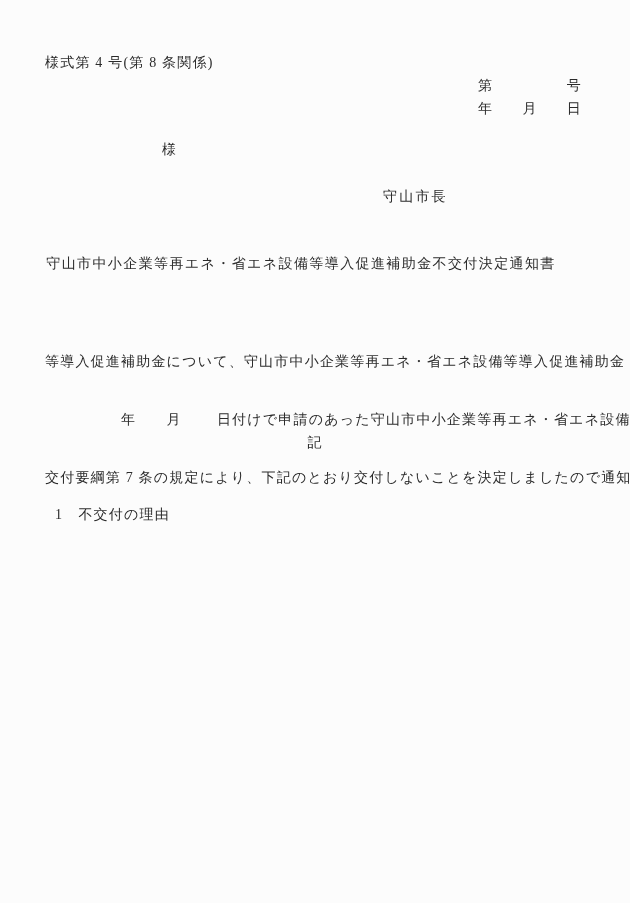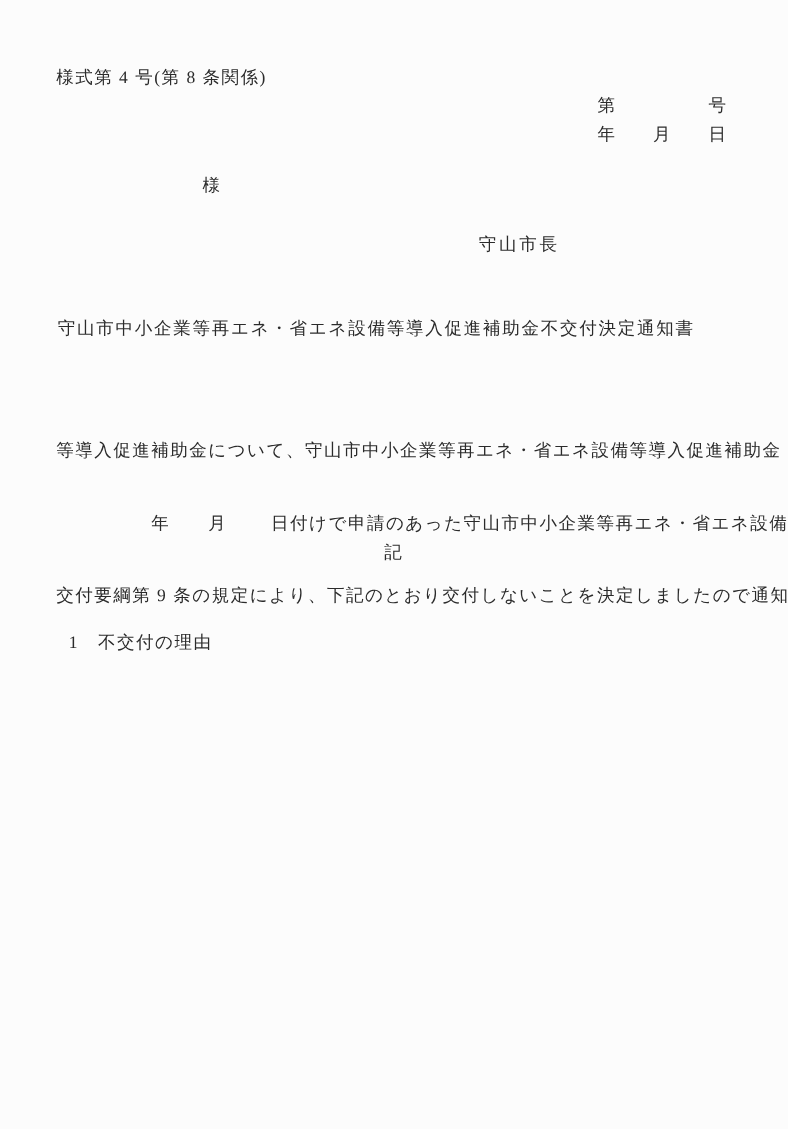--- a/index.html
+++ b/index.html
@@ -78,20 +78,20 @@
 
   <div class="abs addressee">様</div>
 
   <div class="abs sender">守山市長</div>
 
   <div class="abs doc-title">守山市中小企業等再エネ・省エネ設備等導入促進補助金不交付決定通知書</div>
 
   <div class="abs body-block">
     <div class="body-line">等導入促進補助金について、守山市中小企業等再エネ・省エネ設備等導入促進補助金</div>
     <div class="body-line">　　　　　年　　月　　 日付けで申請のあった守山市中小企業等再エネ・省エネ設備</div>
-    <div class="body-line">交付要綱第 9 条の規定により、下記のとおり交付しないことを決定しましたので通知</div>
+    <div class="body-line">交付要綱第 7 条の規定により、下記のとおり交付しないことを決定しましたので通知</div>
   </div>
 
   <div class="abs record-marker">記</div>
 
   <div class="abs reason-heading">1　不交付の理由</div>
 
 </div>
 
 </body></html>

